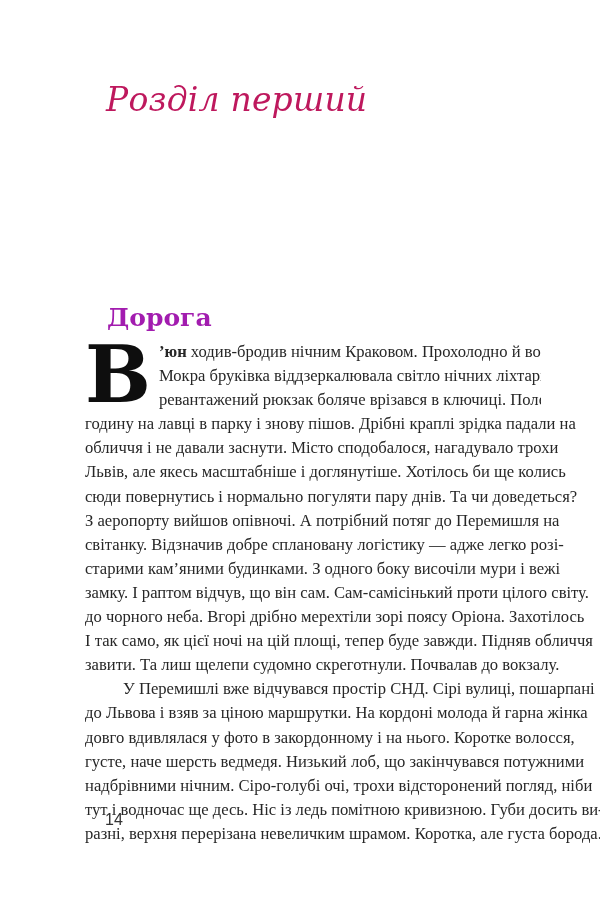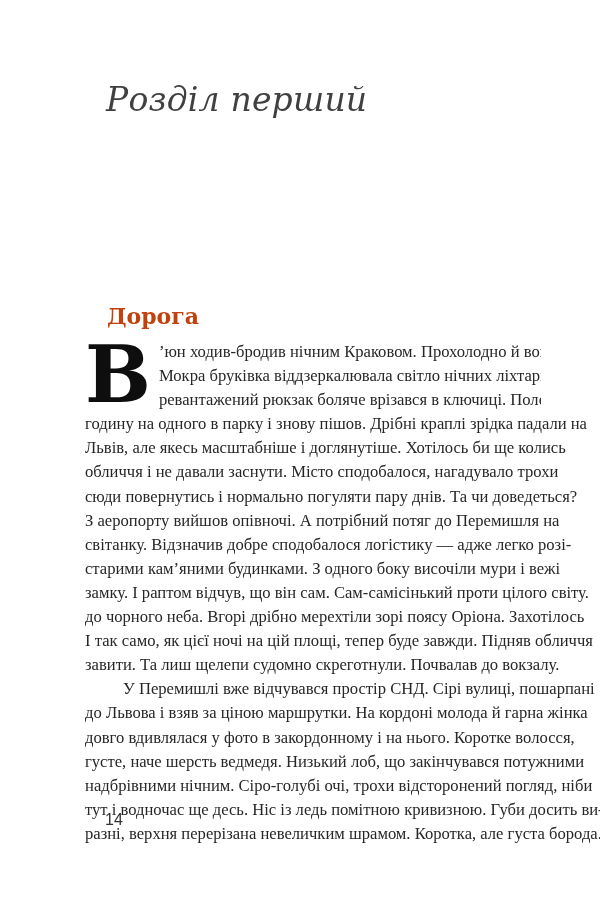--- a/index.html
+++ b/index.html
@@ -18,32 +18,32 @@
     .chapter-title {
       position: absolute;
       left: 106px;
       top: 80px;
       margin: 0;
       font-family: "DejaVu Serif", serif;
       font-style: italic;
       font-weight: normal;
       font-size: 33px;
       letter-spacing: 0.2px;
-      color: #404040;
+      color: #be185d;
       white-space: nowrap;
     }
     .section-title {
       position: absolute;
       left: 107px;
       top: 303px;
       margin: 0;
       font-family: "DejaVu Serif", serif;
       font-weight: bold;
-      font-size: 22px;
-      color: #c2410c;
+      font-size: 25px;
+      color: #a21caf;
       white-space: nowrap;
     }
     .body-text {
       position: absolute;
       left: 85px;
       top: 340px;
       width: 456px;
       font-family: "Liberation Serif", serif;
       font-size: 16.6px;
       line-height: 24.1px;
@@ -74,21 +74,21 @@
       font-size: 78px;
       line-height: 62px;
       height: 66px;
       margin: 4px 8px 0 0;
       color: #0e0e0e;
     }
     .dropcap-lines {
       overflow: hidden;
     }
     .lead-word {
-      font-weight: normal;
+      font-weight: bold;
     }
     .page-number {
       position: absolute;
       left: 105px;
       top: 811px;
       font-family: Liberation Sans, sans-serif;
       font-size: 16px;
       color: #333333;
     }
   </style>
@@ -100,26 +100,26 @@
 <h2 class="section-title">Дорога</h2>
 
 <div class="body-text">
   <p>
     <span class="drop-cap">В</span>
     <span class="dropcap-lines" style="display:block;">
       <span class="line"><span class="lead-word">’юн</span><span> ходив-бродив нічним Краковом. Прохолодно й вогко.</span></span>
       <span class="line">Мокра бруківка віддзеркалювала світло нічних ліхтарів. Пе-</span>
       <span class="line">ревантажений рюкзак боляче врізався в ключиці. Полежав</span>
     </span>
-    <span class="line">годину на одного в парку і знову пішов. Дрібні краплі зрідка падали на</span>
+    <span class="line">годину на лавці в парку і знову пішов. Дрібні краплі зрідка падали на</span>
+    <span class="line">обличчя і не давали заснути. Місто сподобалося, нагадувало трохи</span>
     <span class="line">Львів, але якесь масштабніше і доглянутіше. Хотілось би ще колись</span>
-    <span class="line">обличчя і не давали заснути. Місто сподобалося, нагадувало трохи</span>
     <span class="line">сюди повернутись і нормально погуляти пару днів. Та чи доведеться?</span>
     <span class="line">З аеропорту вийшов опівночі. А потрібний потяг до Перемишля на</span>
-    <span class="line">світанку. Відзначив добре сподобалося логістику — адже легко розі-</span>
+    <span class="line">світанку. Відзначив добре сплановану логістику — адже легко розі-</span>
     <span class="line">старими кам’яними будинками. З одного боку височіли мури і вежі</span>
     <span class="line">замку. І раптом відчув, що він сам. Сам-самісінький проти цілого світу.</span>
     <span class="line">до чорного неба. Вгорі дрібно мерехтіли зорі поясу Оріона. Захотілось</span>
     <span class="line">І так само, як цієї ночі на цій площі, тепер буде завжди. Підняв обличчя</span>
     <span class="line last">завити. Та лиш щелепи судомно скреготнули. Почвалав до вокзалу.</span>
   </p>
   <p>
     <span class="line indent-line">У Перемишлі вже відчувався простір СНД. Сірі вулиці, пошарпані</span>
     <span class="line">до Львова і взяв за ціною маршрутки. На кордоні молода й гарна жінка</span>
     <span class="line">довго вдивлялася у фото в закордонному і на нього. Коротке волосся,</span>

